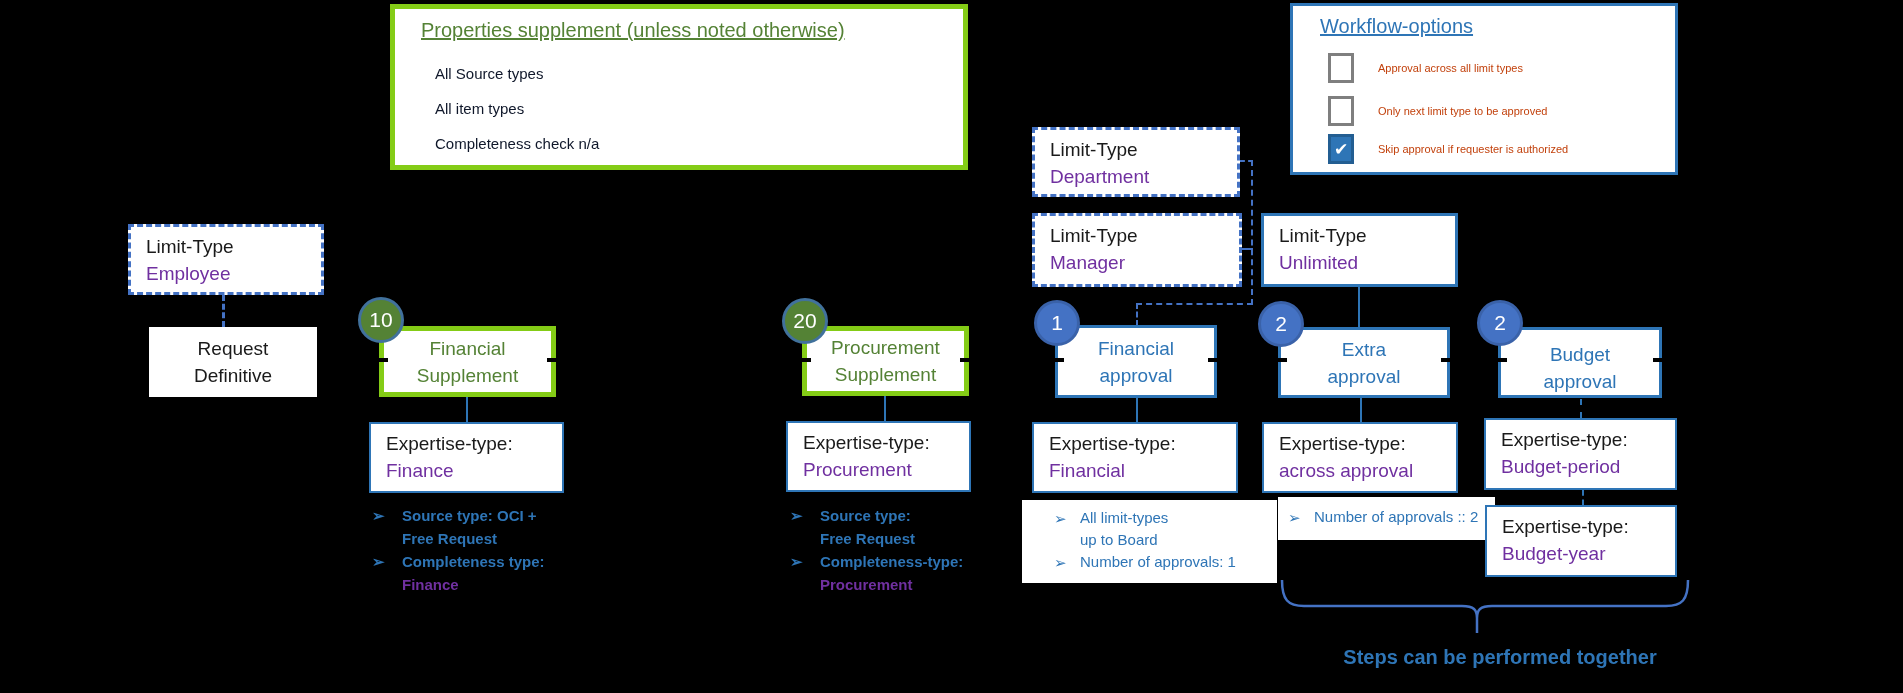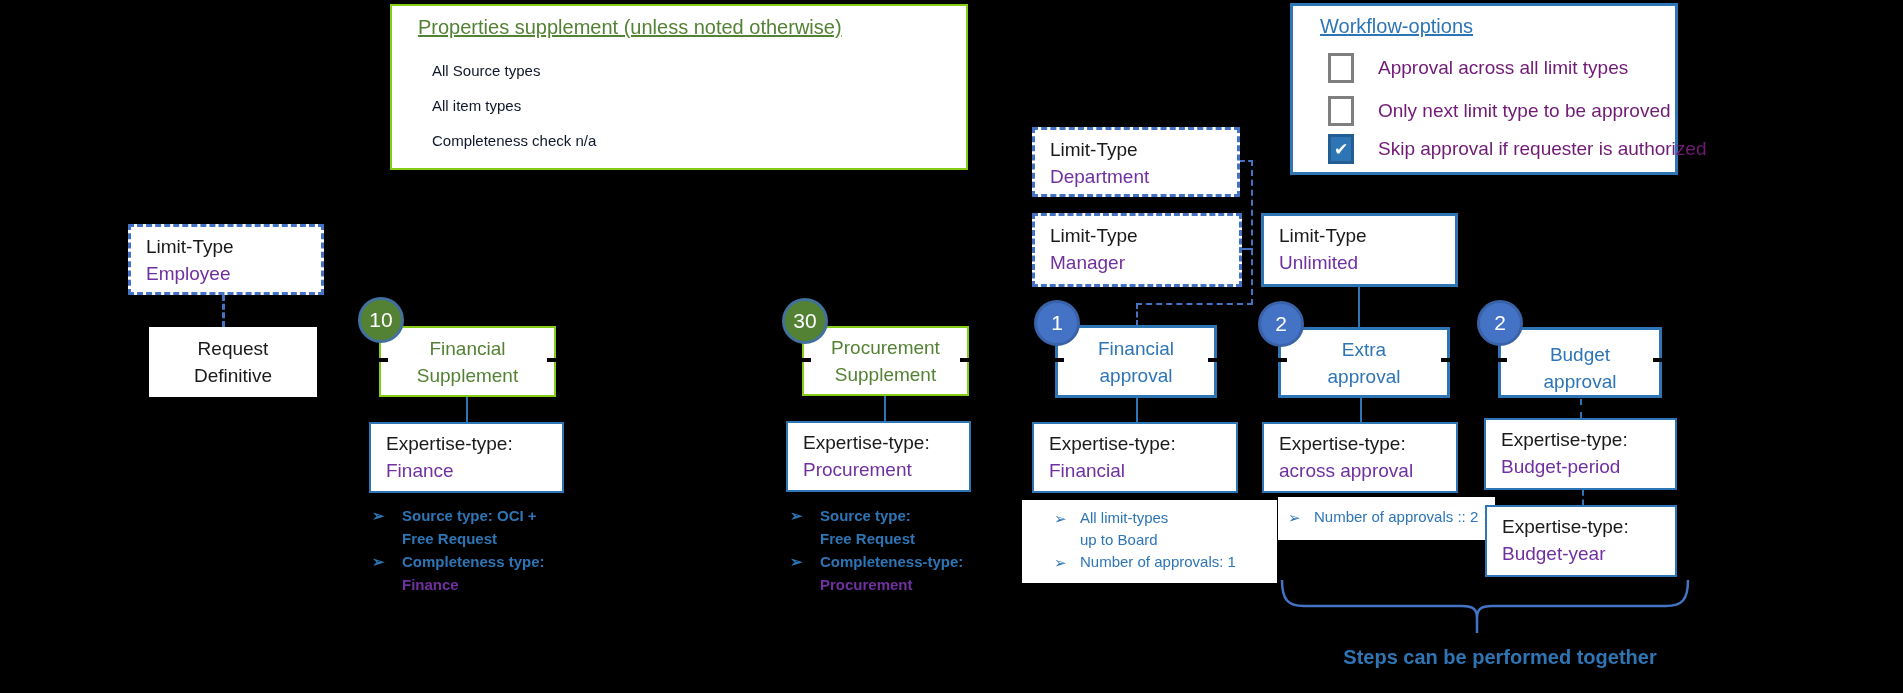--- a/index.html
+++ b/index.html
@@ -5,21 +5,21 @@
   html,body{margin:0;padding:0;background:#000;}
   #canvas{
     position:relative;width:1903px;height:693px;background:#000;
     font-family:"Liberation Sans", sans-serif;overflow:hidden;
   }
   .panel{position:absolute;background:#fff;box-sizing:border-box;}
   .node{position:absolute;background:#fff;box-sizing:border-box;font-size:19px;line-height:27px;color:#1a1a1a;}
   .node-center{display:flex;flex-direction:column;align-items:center;justify-content:center;text-align:center;}
   .node-left{padding:6px 0 0 15px;}
   .node-left span{display:block;}
-  .b-green{border:2px solid #84cc16;}
+  .b-green{border:5px solid #84cc16;}
   .b-blue{border:3px solid #2E75B6;}
   .b-blue2{border:2px solid #2E75B6;}
   .b-dash{border:3px dashed #4472C4;}
   .t-green{color:#548235;}
   .t-blue{color:#2E75B6;}
   .t-purple{color:#7030A0;}
   .badge{position:absolute;width:46px;height:46px;border-radius:50%;background:#548235;
     border:3px solid #41719C;box-sizing:border-box;color:#fff;font-size:21px;
     display:flex;align-items:center;justify-content:center;z-index:5;}
   .badge-blue{background:#4472C4;border-color:#3A62A9;}
@@ -29,21 +29,21 @@
   .vdash-b{position:absolute;width:0;border-left:2px dashed #2E75B6;}
   .vdash-e{position:absolute;width:0;border-left:3px dashed #4472C4;}
   .tick{position:absolute;width:9px;height:4px;background:#000;z-index:4;}
   
   .panel-title{position:absolute;font-size:20px;text-decoration:underline;white-space:nowrap;}
   .prop-item{position:absolute;font-size:15px;color:#0f172a;white-space:nowrap;}
   .wf-row{position:absolute;left:35px;height:32px;display:flex;align-items:center;gap:24px;}
   .wf-check{width:26px;height:30px;background:#fff;border:3px solid #7F7F7F;box-sizing:border-box;
     display:flex;align-items:center;justify-content:center;flex:0 0 auto;}
   .wf-check.checked{background:#2E75B6;border-color:#235E92;color:#fff;font-size:17px;}
-  .wf-label{font-size:19px;color:#701a75;white-space:nowrap;}
+  .wf-label{font-size:11px;color:#c2410c;white-space:nowrap;}
   
   .notes{position:absolute;font-size:15px;color:#2E75B6;}
   .notes.bold{font-weight:bold;}
   .bitem{display:flex;align-items:flex-start;}
   .barrow{flex:0 0 30px;line-height:23px;}
   .btext span{display:block;line-height:23px;white-space:nowrap;}
   .notes-box{position:absolute;background:#fff;box-sizing:border-box;color:#2E75B6;font-size:15px;}
   .notes-box .barrow{flex:0 0 26px;}
   .notes-box .btext span{line-height:22px;}
   .brace-label{position:absolute;font-size:20px;font-weight:bold;color:#2E75B6;text-align:center;white-space:nowrap;}
@@ -114,21 +114,21 @@
     <div class="bitem">
       <span class="barrow">➢</span>
       <div class="btext">
         <span>Completeness type:</span>
         <span class="t-purple">Finance</span>
       </div>
     </div>
   </div>
 
   <div class="badge" style="left:782px;top:298px;">
-    <span>30</span>
+    <span>20</span>
   </div>
   <div class="node node-center b-green" style="left:802px;top:326px;width:167px;height:70px;">
     <span class="t-green">Procurement</span>
     <span class="t-green">Supplement</span>
   </div>
   <div class="vline" style="left:884px;top:396px;height:25px;"></div>
   <div class="node node-left b-blue2" style="left:786px;top:421px;width:185px;height:71px;">
     <span>Expertise-type:</span>
     <span class="t-purple">Procurement</span>
   </div>

